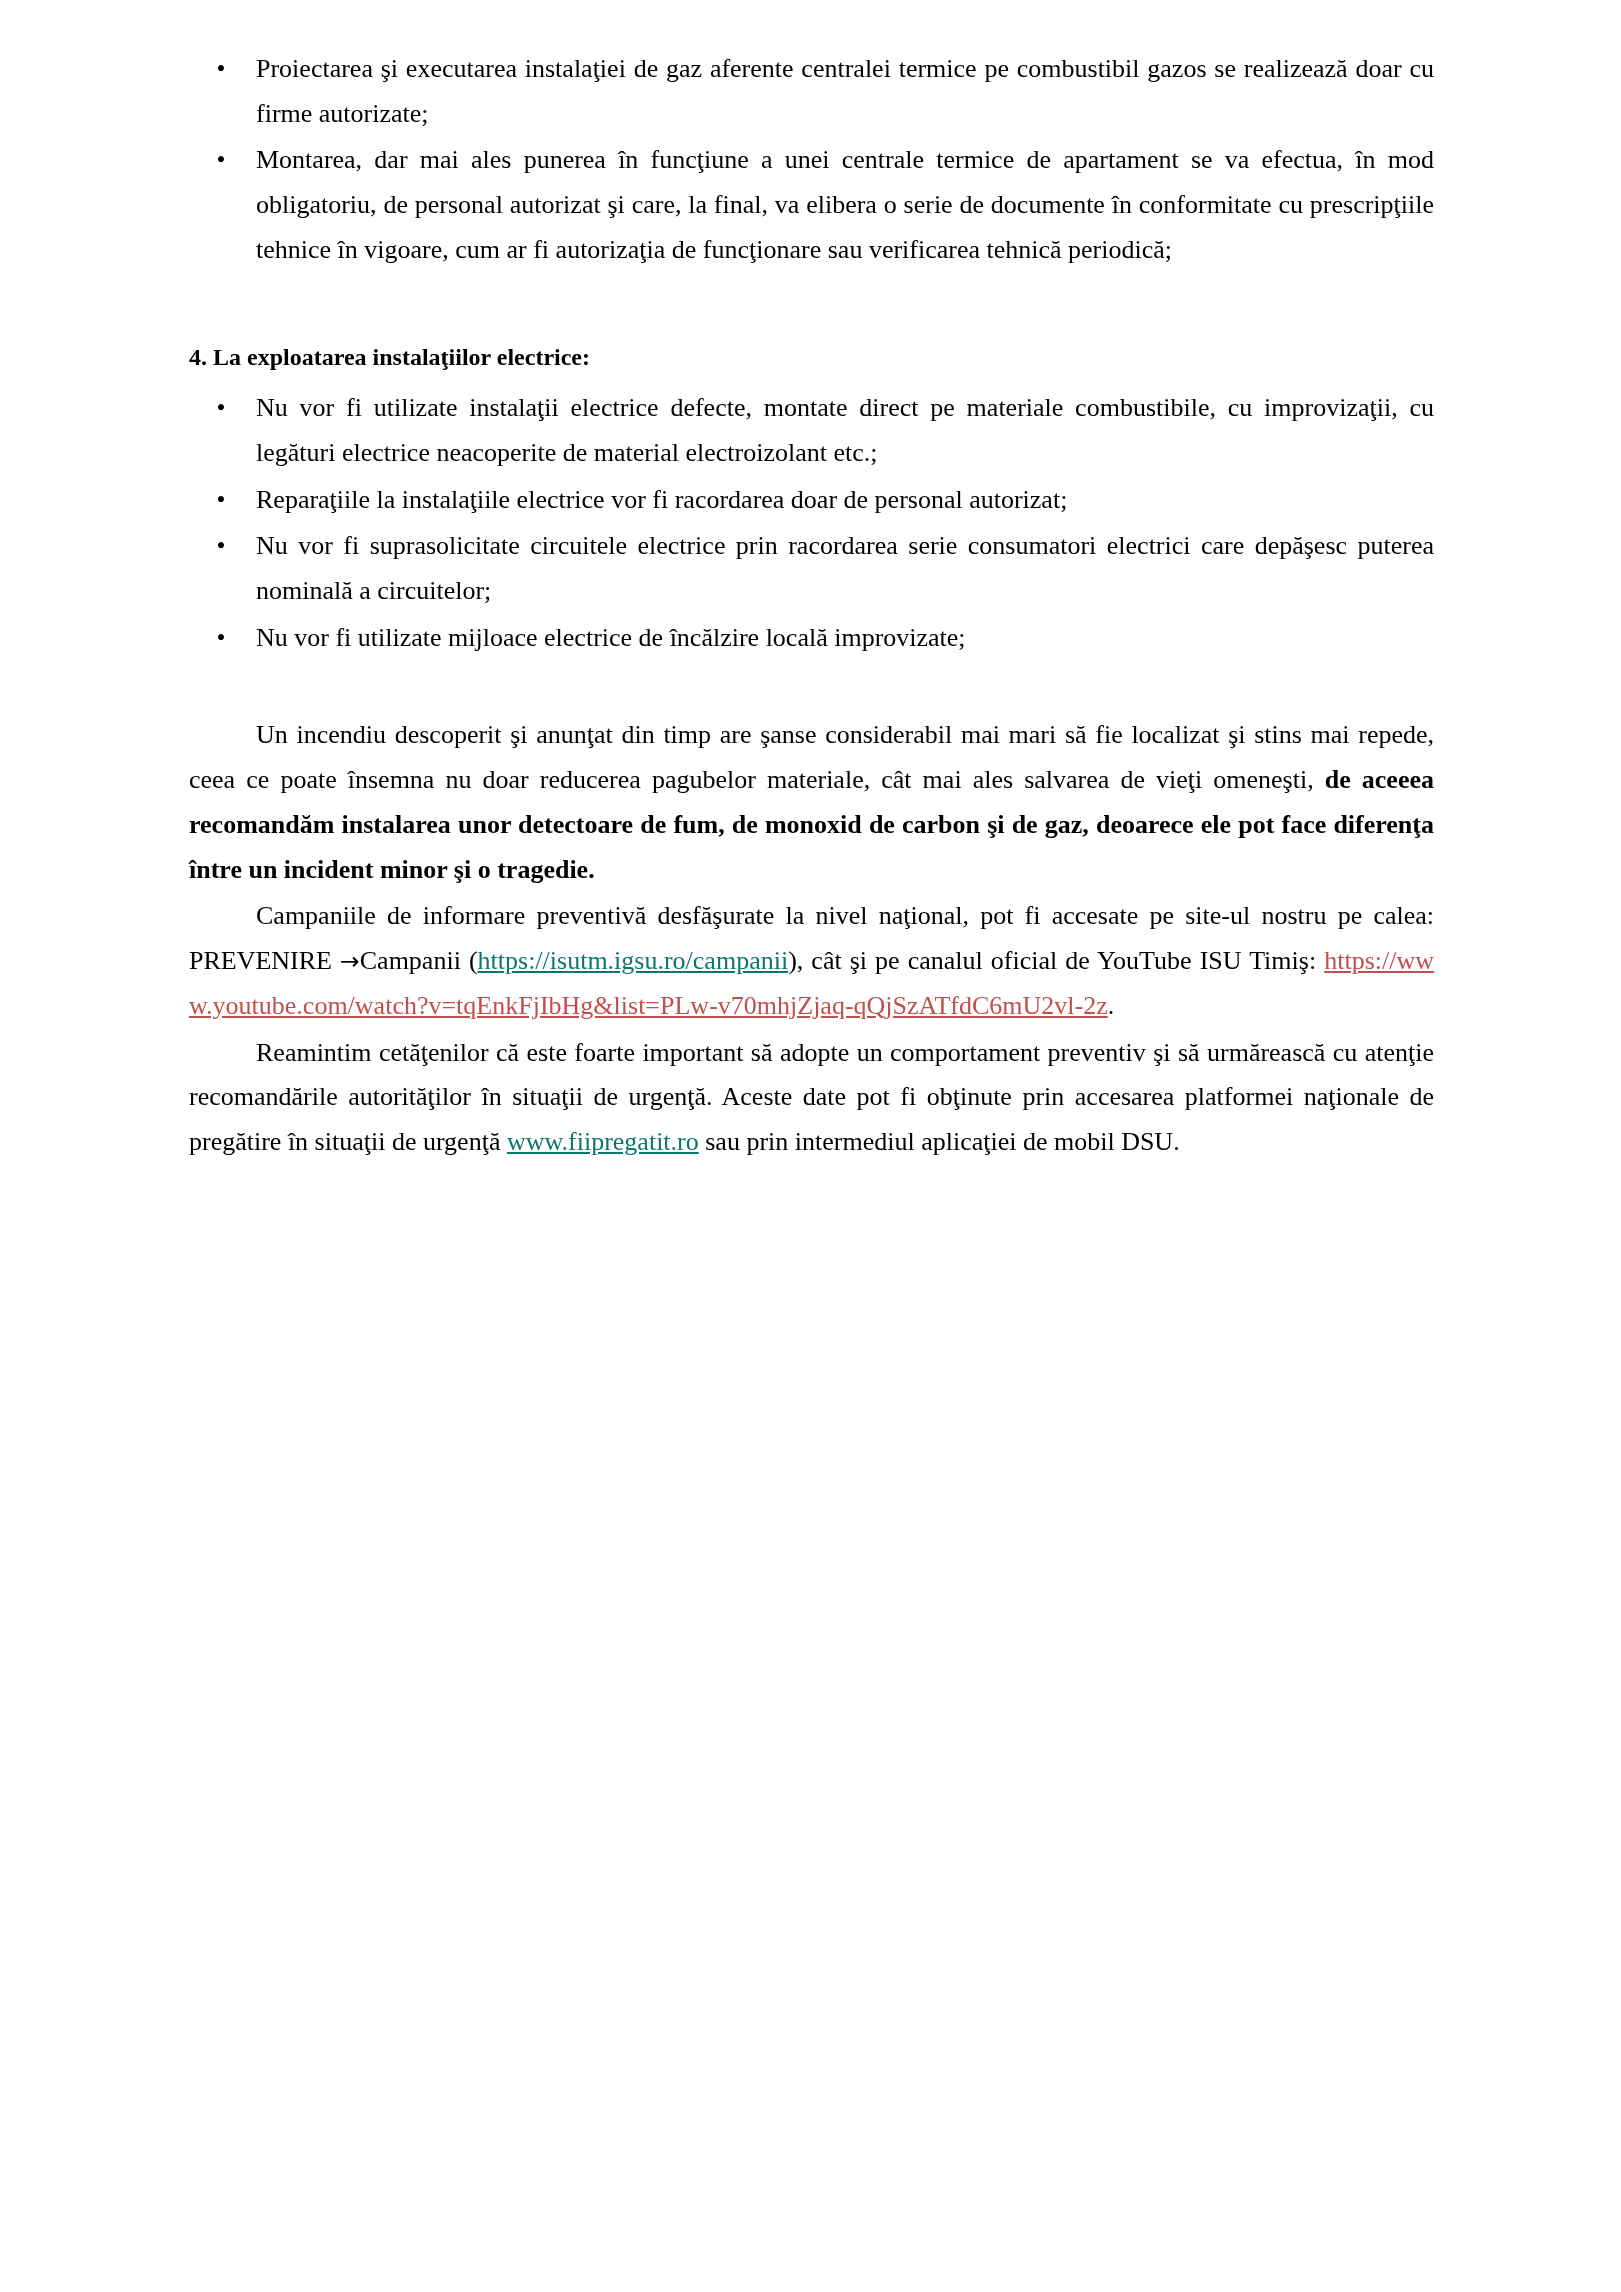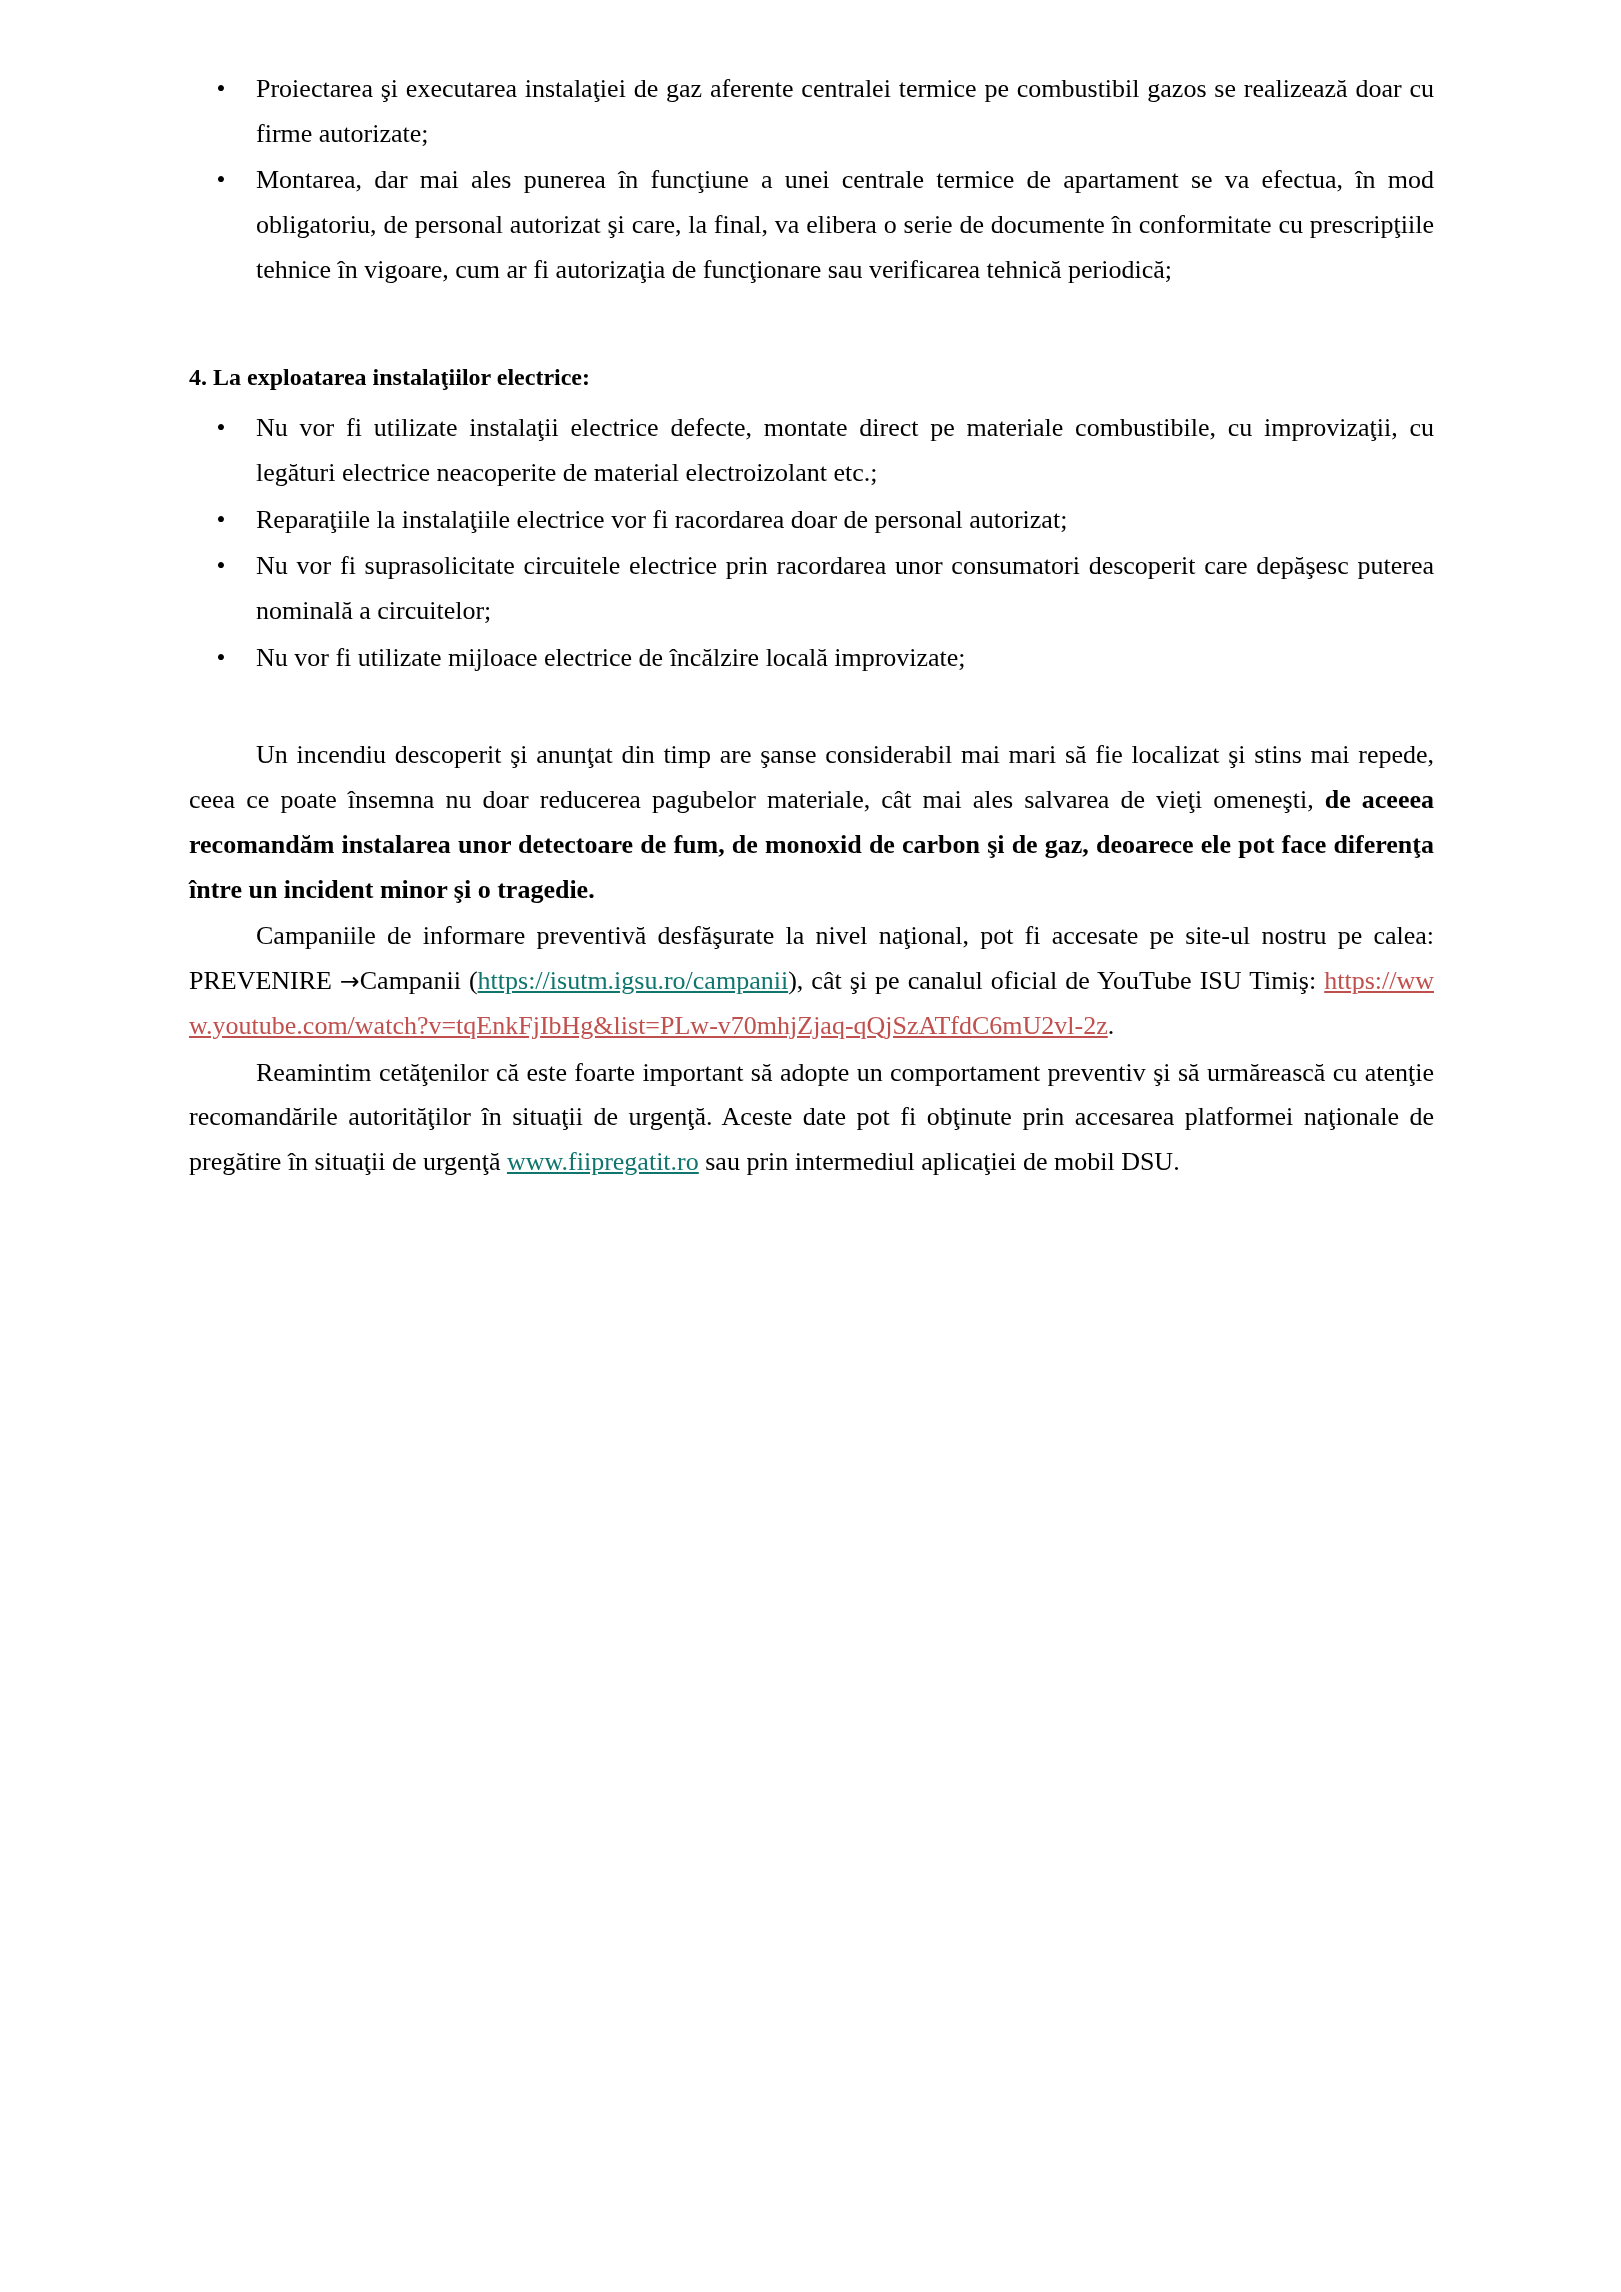--- a/index.html
+++ b/index.html
@@ -20,21 +20,20 @@
     left: 0; top: 0;
     width: 1621px;
     height: 2293px;
     background: #ffffff;
   }
   .content {
     position: absolute;
     left: 189px;
     top: 47px;
     width: 1245px;
-    margin-top: 20px;
   }
 
   ul.bullets {
     list-style: none;
     margin: 0;
     padding: 0;
   }
   ul.bullets > li {
     position: relative;
     padding-left: 67px;
@@ -96,21 +95,21 @@
       <li>Montarea, dar mai ales punerea în funcţiune a unei centrale termice de apartament se va efectua, în mod obligatoriu, de personal autorizat şi care, la final, va elibera o serie de documente în conformitate cu prescripţiile tehnice în vigoare, cum ar fi autorizaţia de funcţionare sau verificarea tehnică periodică;</li>
     </ul>
 
     <div class="gap-small"></div>
 
     <div class="heading">4. La exploatarea instalaţiilor electrice:</div>
 
     <ul class="bullets">
       <li>Nu vor fi utilizate instalaţii electrice defecte, montate direct pe materiale combustibile, cu improvizaţii, cu legături electrice neacoperite de material electroizolant etc.;</li>
       <li>Reparaţiile la instalaţiile electrice vor fi racordarea doar de personal autorizat;</li>
-      <li>Nu vor fi suprasolicitate circuitele electrice prin racordarea unor consumatori descoperit care depăşesc puterea nominală a circuitelor;</li>
+      <li>Nu vor fi suprasolicitate circuitele electrice prin racordarea serie consumatori electrici care depăşesc puterea nominală a circuitelor;</li>
       <li>Nu vor fi utilizate mijloace electrice de încălzire locală improvizate;</li>
     </ul>
 
     <div class="gap-mid"></div>
 
     <p class="para"><span>Un incendiu descoperit şi anunţat din timp are şanse considerabil mai mari să fie localizat şi stins mai repede, ceea ce poate însemna nu doar reducerea pagubelor materiale, cât mai ales salvarea de vieţi omeneşti, </span><b class="bold">de aceeea recomandăm instalarea unor detectoare de fum, de monoxid de carbon şi de gaz, deoarece ele pot face diferenţa între un incident minor şi o tragedie.</b></p>
 
     <p class="para"><span>Campaniile de informare preventivă desfăşurate la nivel naţional, pot fi accesate pe site-ul nostru pe calea: PREVENIRE </span><span class="arrow">→</span><span>Campanii (</span><a class="link" href="#">https://isutm.igsu.ro/campanii</a><span>), cât şi pe canalul oficial de YouTube    ISU    Timiş: </span><a class="link red2" href="#">https://www.youtube.com/watch?v=tqEnkFjIbHg&amp;list=PLw-v70mhjZjaq-qQjSzATfdC6mU2vl-2z</a><span>.</span></p>
 
     <p class="para"><span>Reamintim cetăţenilor că este foarte important să adopte un comportament preventiv şi să urmărească cu atenţie recomandările autorităţilor în situaţii de urgenţă. Aceste date pot fi obţinute prin accesarea platformei naţionale de pregătire în situaţii de urgenţă </span><a class="link" href="#">www.fiipregatit.ro</a><span> sau prin intermediul aplicaţiei de mobil DSU.</span></p>

